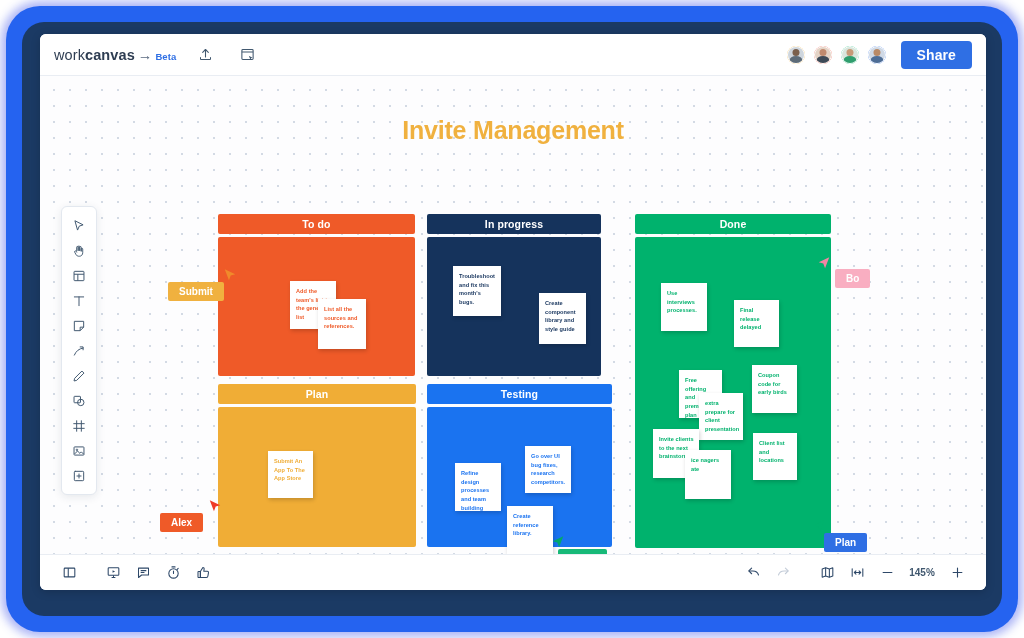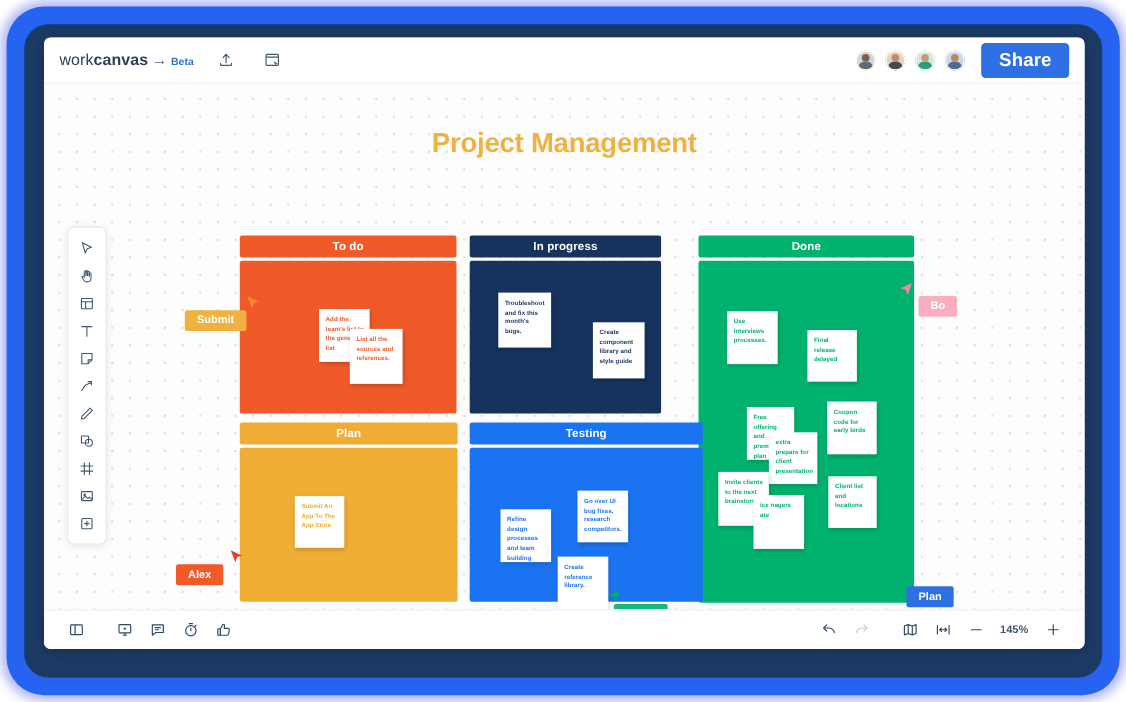--- a/index.html
+++ b/index.html
@@ -69,21 +69,21 @@
   .avatar .head {
     position: absolute; left: 50%; top: 17%; transform: translateX(-50%);
     width: 44%; height: 44%; border-radius: 50%; background: #8b705b;
   }
   .avatar .body {
     position: absolute; left: 50%; bottom: -18%; transform: translateX(-50%);
     width: 82%; height: 58%; border-radius: 50% 50% 0 0; background: #60707f;
   }
   #share-btn {
     margin-left: 13px; background: #2f6fe4; color: #fff;
-    font-size: 17px; font-weight: 700;
+    font-size: 14px; font-weight: 700;
     padding: 6px 16px; border-radius: 4px; cursor: pointer;
     letter-spacing: .1px;
   }
 
   
   #canvas {
     position: absolute; left: 0; top: 42px; right: 0; bottom: 36px;
     background-color: #fdfdfe;
     background-image: radial-gradient(#d3dae4 1px, transparent 1.1px);
     background-size: 16px 16px;
@@ -214,21 +214,21 @@
           <div class="head" style="background:#b98a66"></div>
         </div>
         <div class="ring"></div>
       </div>
       <div id="share-btn">Share</div>
     </div>
   </div>
 
   <div id="canvas">
 
-    <div id="board-title">Project Management</div>
+    <div id="board-title">Invite Management</div>
 
     <div id="tool-palette">
       <div class="tool">
         <svg width="14" height="14" viewBox="0 0 24 24" fill="none" stroke="#41586f" stroke-width="1.7" stroke-linejoin="round">
             <path d="M5 3l14 7-6.5 2.2L9.5 19z"></path>
           </svg>
       </div>
       <div class="tool">
         <svg width="14" height="14" viewBox="0 0 24 24" fill="none" stroke="#41586f" stroke-width="1.6" stroke-linecap="round" stroke-linejoin="round">
           <path d="M8 12V5.5a1.3 1.3 0 012.6 0V11"></path>
@@ -318,21 +318,21 @@
             <div class="note" style="left: 18px; top: 192px; width: 46px; height: 49px; color: rgb(0, 178, 109);">Invite clients to the next brainstorm</div>
             <div class="note" style="left: 50px; top: 213px; width: 46px; height: 49px; color: rgb(0, 178, 109);">ice nagers ate</div>
           </div>
         </div>
         <div class="column" style="left: 178px; top: 308px; width: 198px;">
           <div class="col-head" style="background: rgb(240, 173, 54);">Plan</div>
           <div class="col-body" style="background: rgb(240, 173, 54); height: 140px;">
             <div class="note" style="left: 50px; top: 44px; width: 45px; height: 47px; color: rgb(240, 173, 54);">Submit An App To The App Store</div>
           </div>
         </div>
-        <div class="column" style="left: 387px; top: 308px; width: 212px;">
+        <div class="column" style="left: 387px; top: 308px; width: 185px;">
           <div class="col-head" style="background: rgb(26, 115, 240);">Testing</div>
           <div class="col-body" style="background: rgb(26, 115, 240); height: 140px;">
             <div class="note" style="left: 28px; top: 56px; width: 46px; height: 48px; color: rgb(26, 115, 240);">Refine design processes and team building</div>
             <div class="note" style="left: 98px; top: 39px; width: 46px; height: 47px; color: rgb(26, 115, 240);">Go over UI bug fixes, research competitors.</div>
             <div class="note" style="left: 80px; top: 99px; width: 46px; height: 49px; color: rgb(26, 115, 240);">Create reference library.</div>
           </div>
         </div>
       </div>
 
     <div id="cursors-layer">

